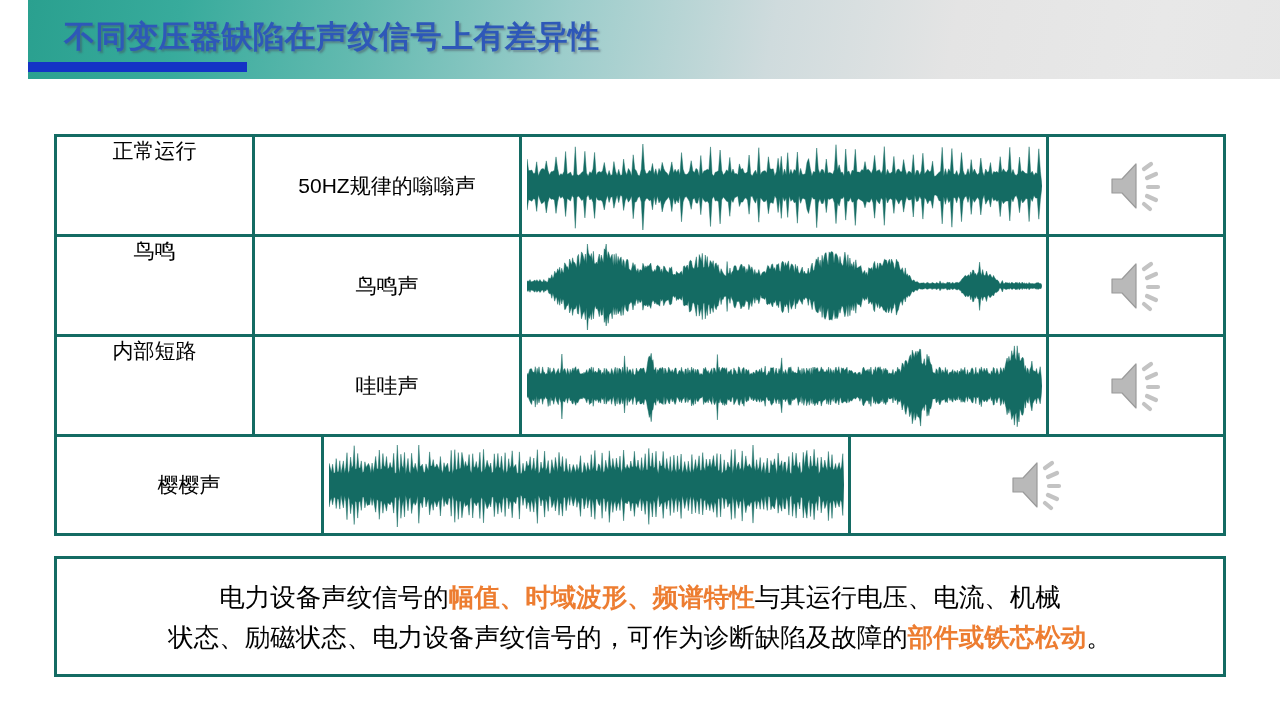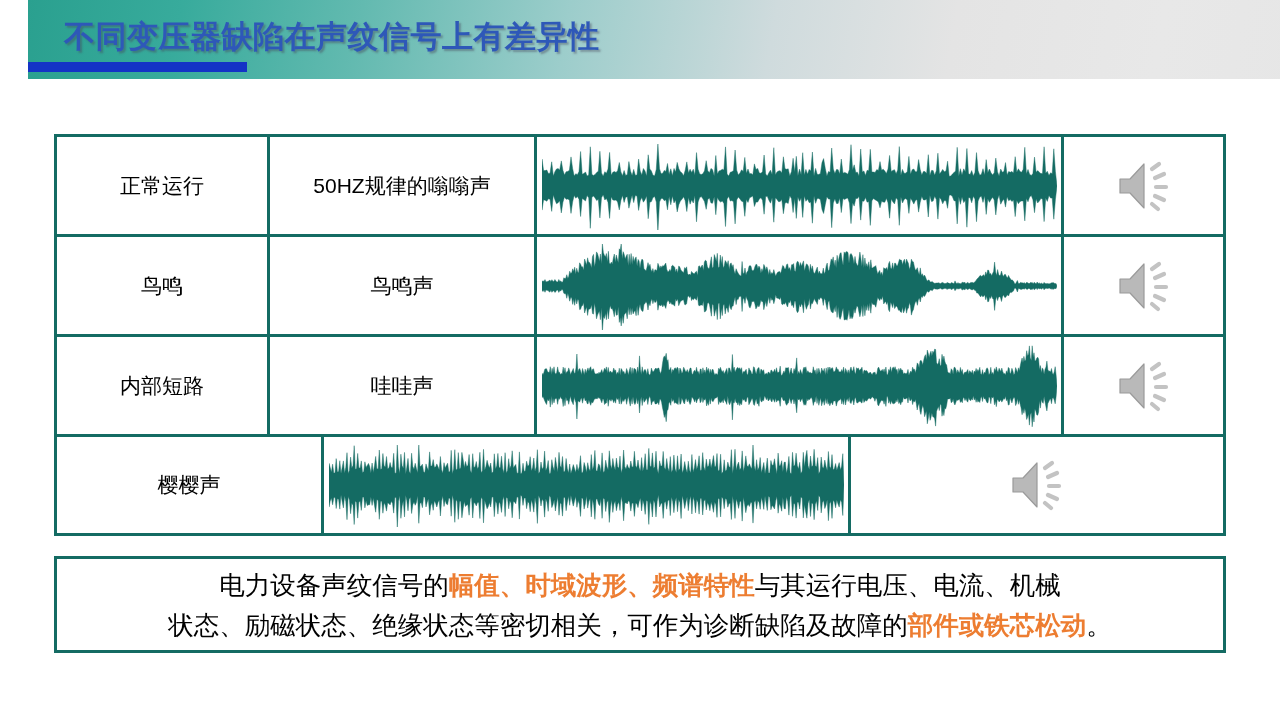--- a/index.html
+++ b/index.html
@@ -65,25 +65,25 @@
   }
   .t-row {
     display: flex;
     height: 100px;
     box-sizing: border-box;
     border-bottom: 3px solid #146b63;
   }
   .t-row:last-child { border-bottom: none; height: 96px; }
 
   .c-defect {
-    width: 213px;
+    width: 198px;
     box-sizing: border-box;
     border-right: 3px solid #146b63;
     display: flex;
-    align-items: center;
+    align-items: flex-start;
     justify-content: center;
   }
   .c-sound {
     width: 267px;
     box-sizing: border-box;
     border-right: 3px solid #146b63;
     display: flex;
     align-items: center;
     justify-content: center;
     text-align: center;
@@ -114,21 +114,21 @@
 
   
   .speaker-icon { display:block; }
 
   
   #conclusion-box {
     position: absolute;
     left: 54px;
     top: 556px;
     width: 1172px;
-    height: 97px;
+    height: 121px;
     border: 3px solid #146b63;
     box-sizing: border-box;
     background: #ffffff;
     display: flex;
     flex-direction: column;
     justify-content: center;
     padding: 0 14px;
   }
   .conc-line {
     font-size: 25.5px;
@@ -262,15 +262,15 @@
     </div>
   </div>
 
 </div>
 
 <div id="conclusion-box">
   <div class="conc-line">
     <span>电力设备声纹信号的</span><span class="hl">幅值、时域波形、频谱特性</span><span>与其运行电压、电流、机械</span>
   </div>
   <div class="conc-line">
-    <span>状态、励磁状态、绝缘状态等密切相关，可作为诊断缺陷及故障的</span><span class="hl">部件或铁芯松动</span><span>。</span>
+    <span>状态、励磁状态、电力设备声纹信号的，可作为诊断缺陷及故障的</span><span class="hl">部件或铁芯松动</span><span>。</span>
   </div>
 </div>
 
 </body></html>

